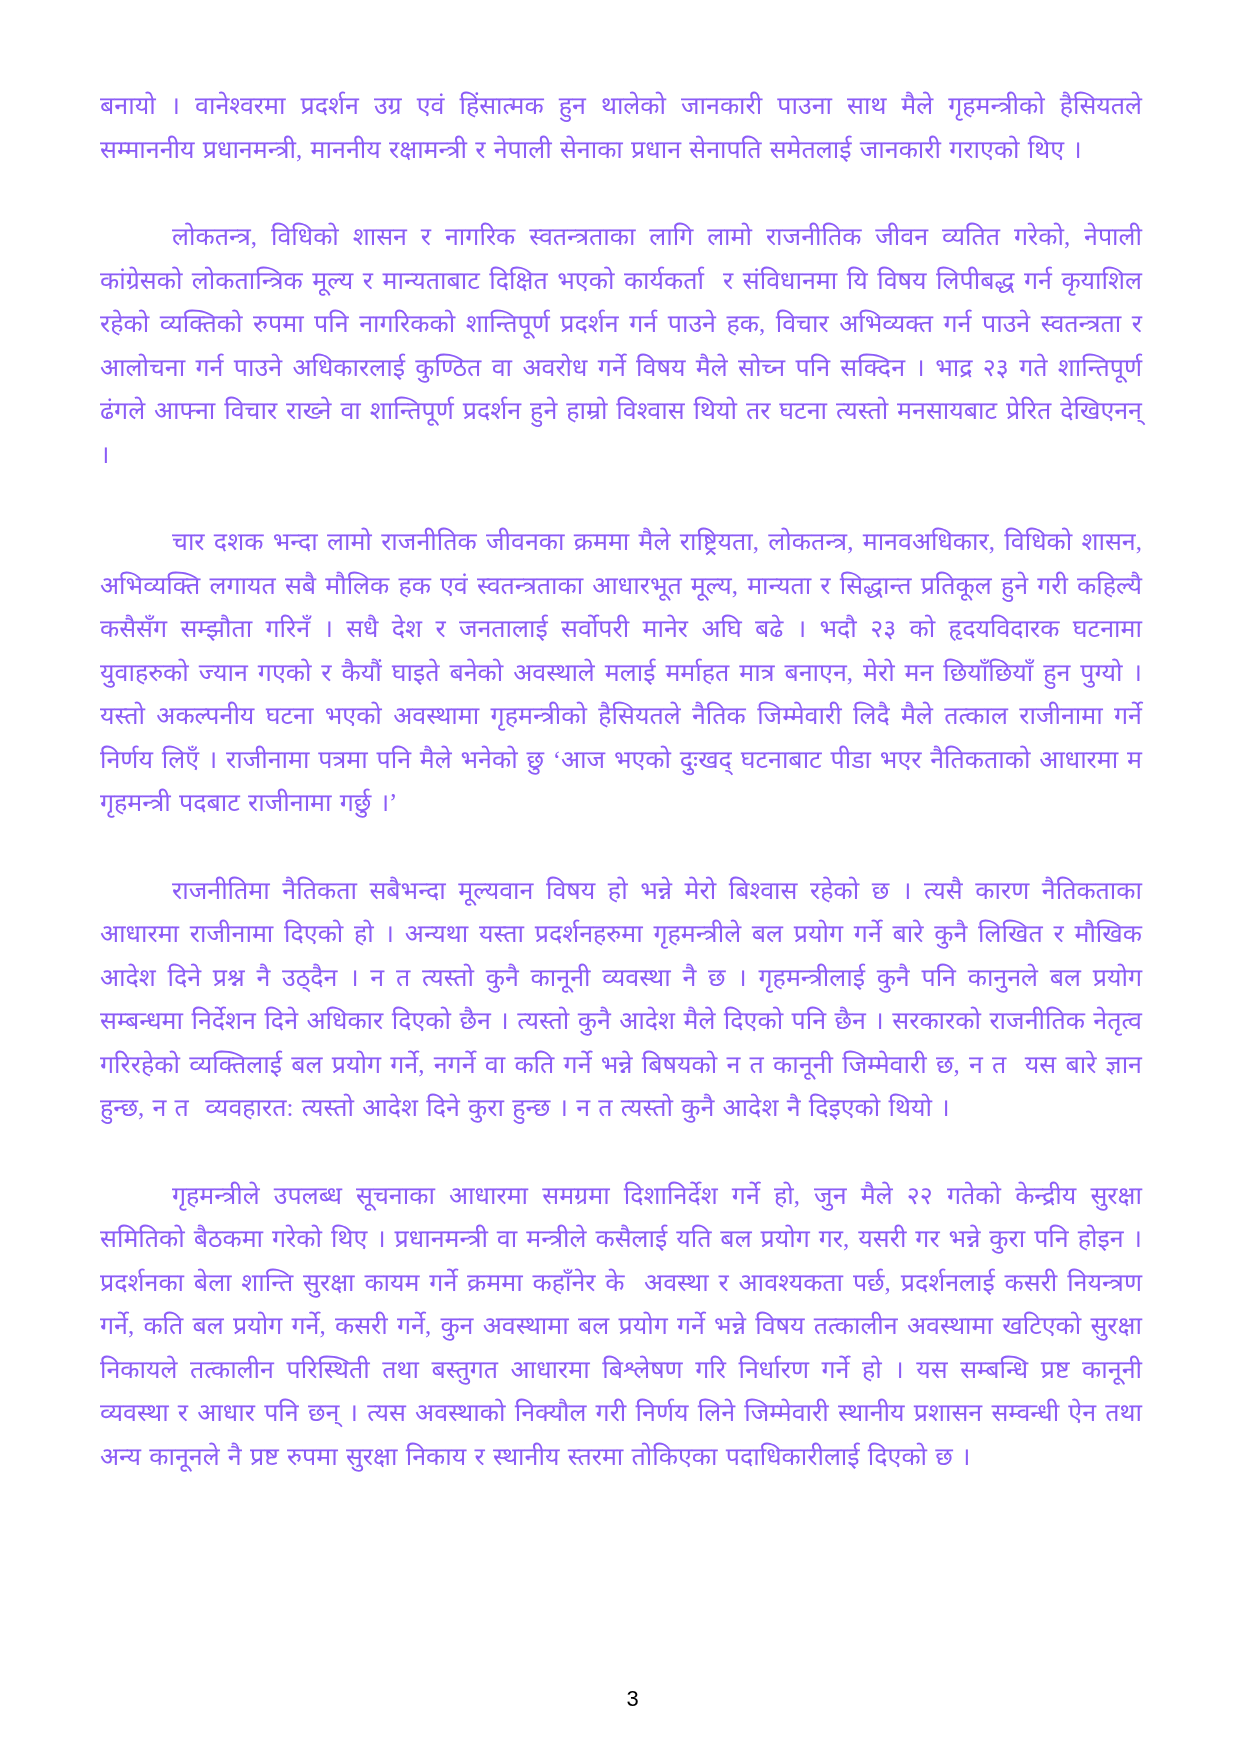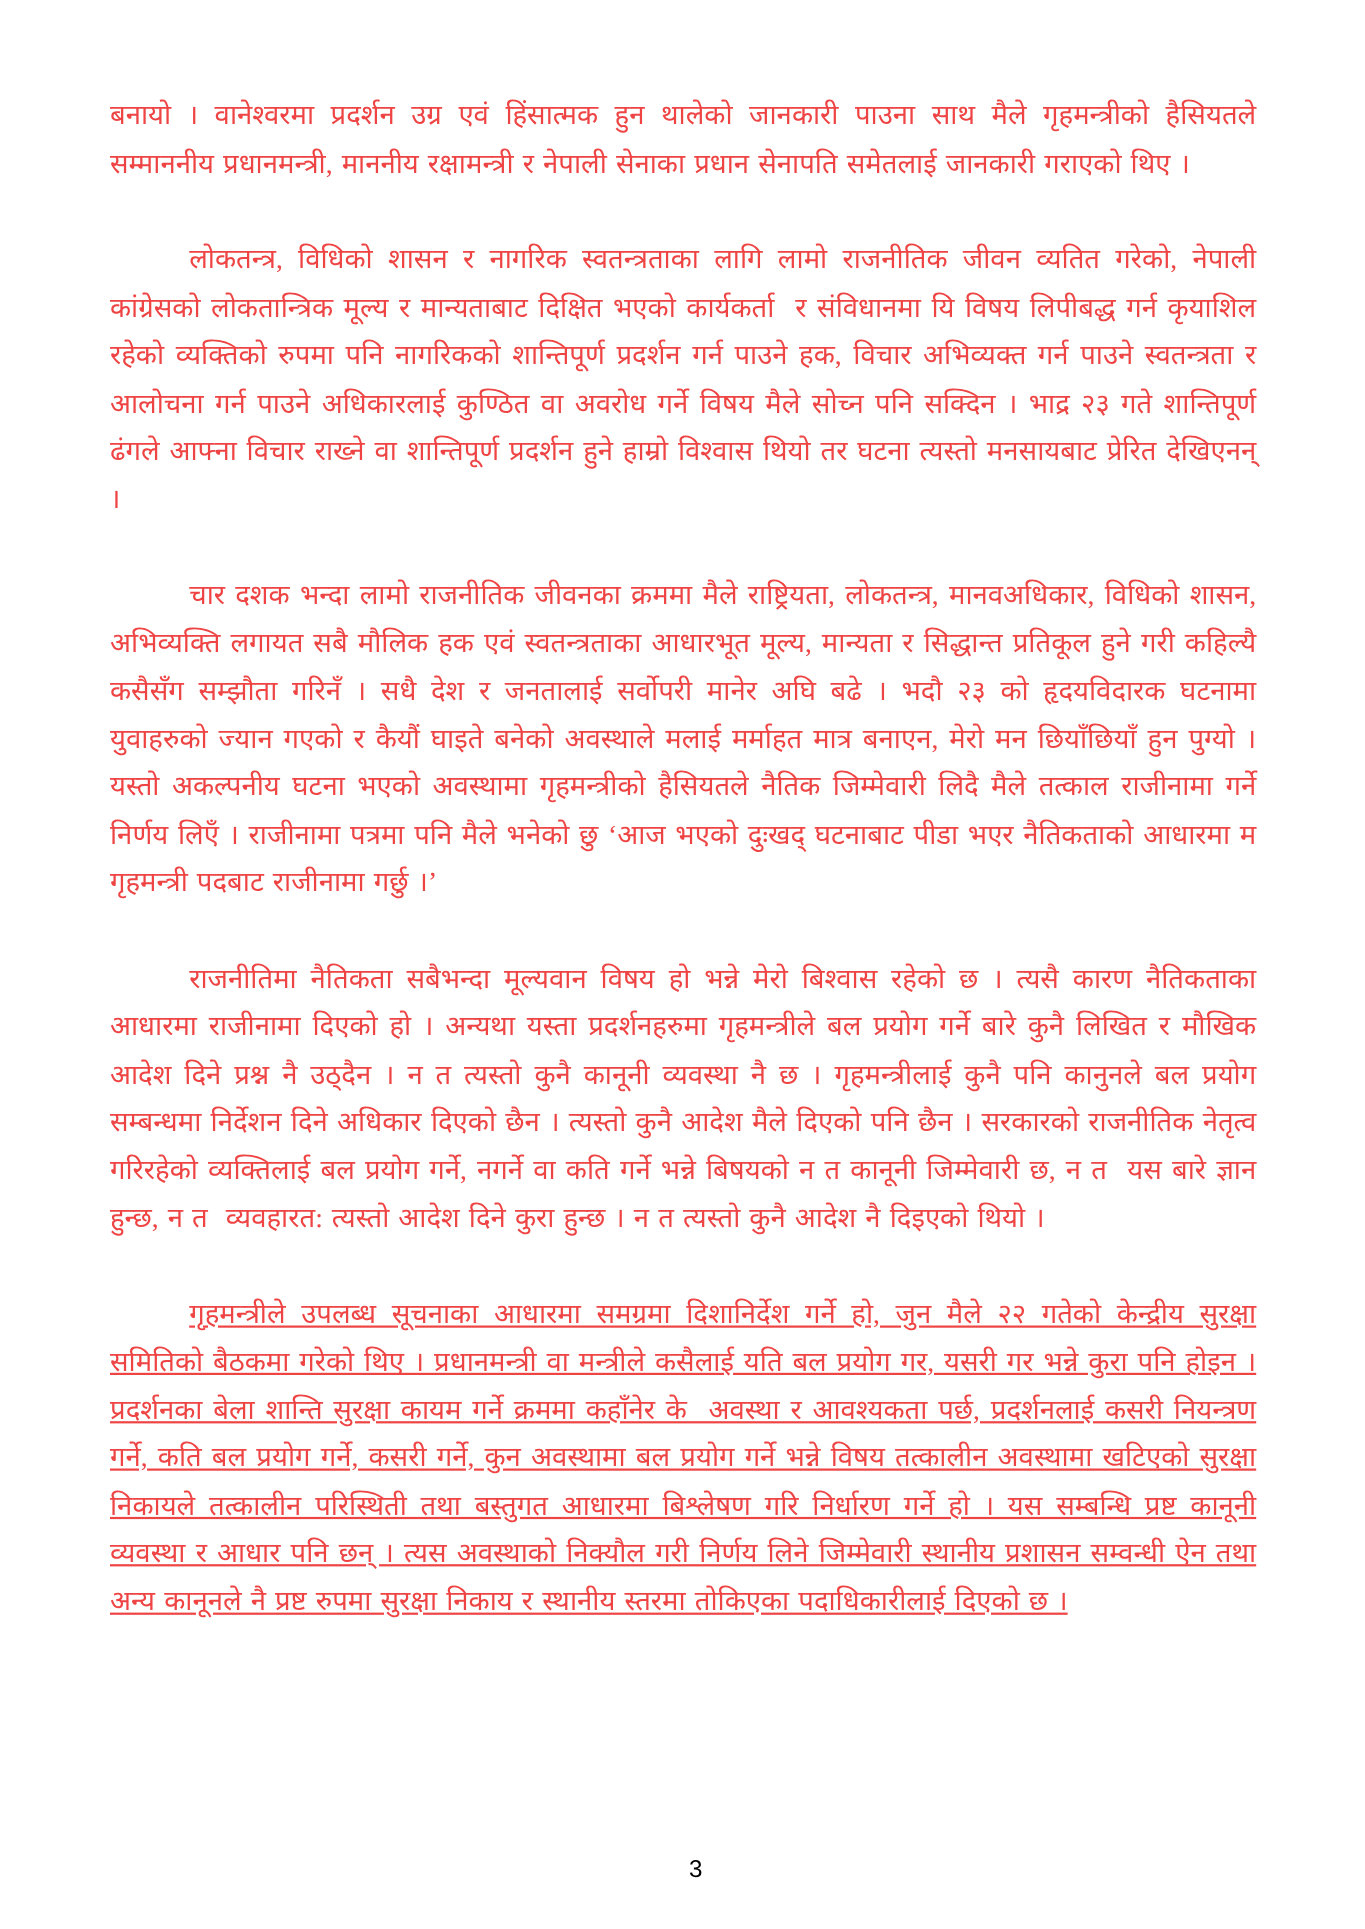--- a/index.html
+++ b/index.html
@@ -20,29 +20,28 @@
     position: absolute;
     top: 84px;
     left: 100px;
     width: 1042px;
   }
   .para {
     margin: 0 0 44px 0;
     font-size: 25px;
     line-height: 43.5px;
     text-align: justify;
-    color: #ef4444;
+    color: #8b5cf6;
     word-spacing: 2px;
   }
   .para.indent {
     text-indent: 72px;
   }
   .para:last-child {
     margin-bottom: 0;
-    text-decoration: underline;
   }
   .page-number {
     position: absolute;
     left: 0;
     right: 0;
     top: 1686px;
     text-align: center;
     font-family: "Liberation Sans", "DejaVu Sans", sans-serif;
     font-size: 22px;
     color: #000000;

